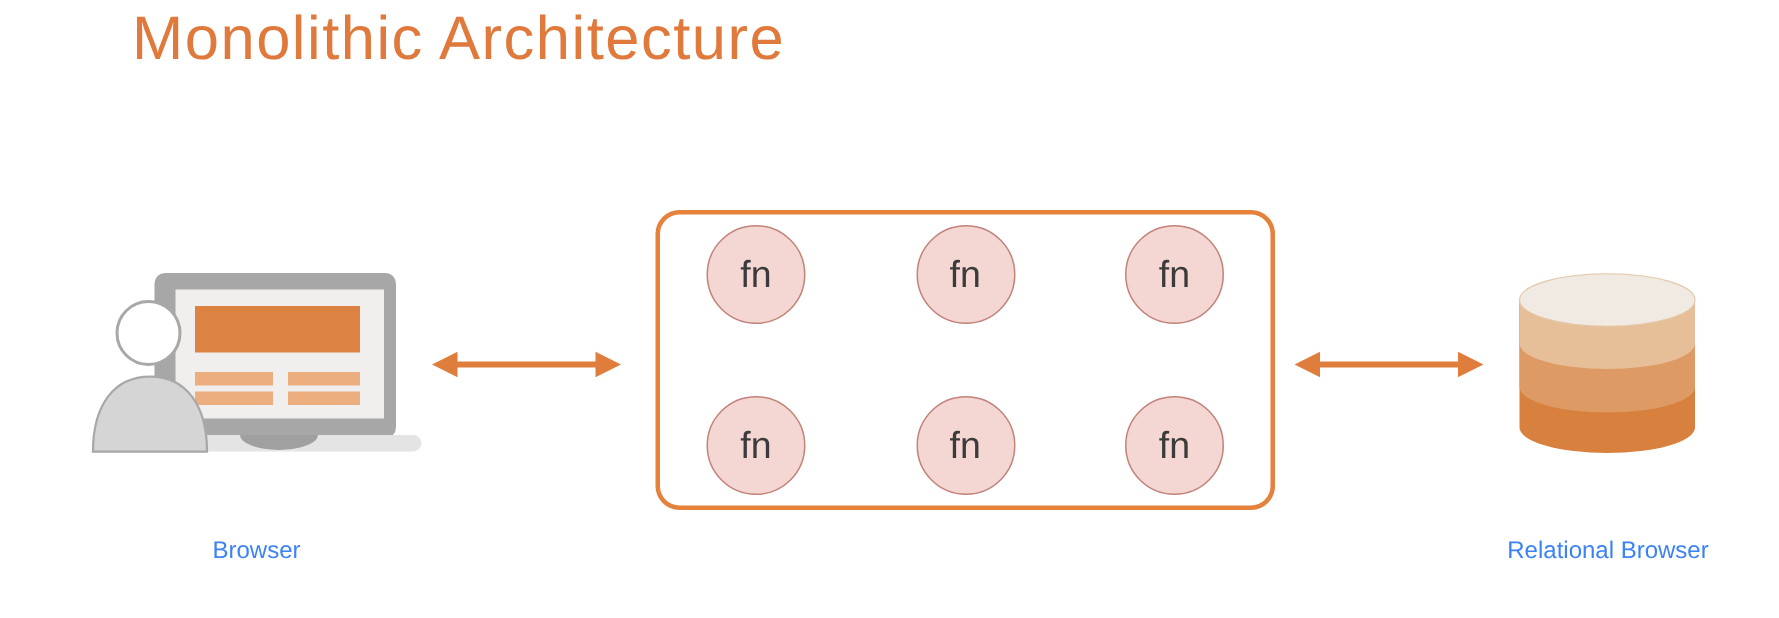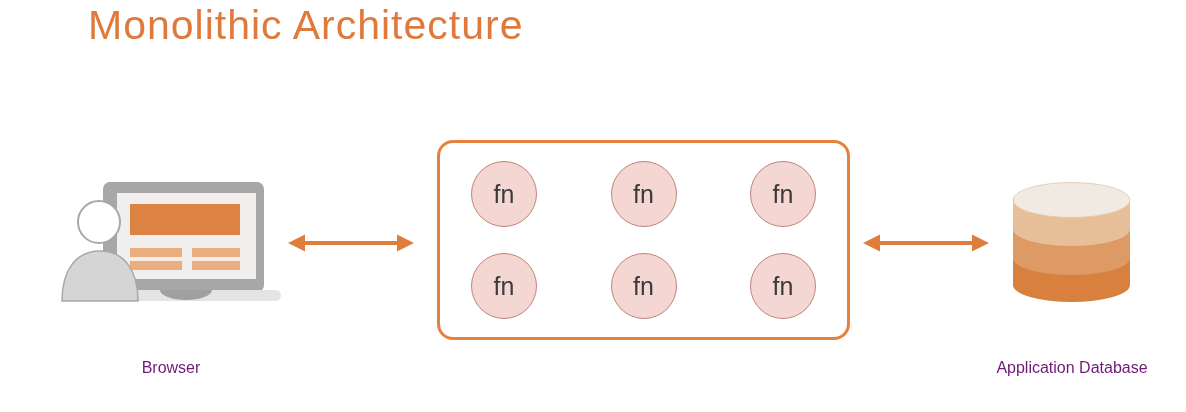--- a/index.html
+++ b/index.html
@@ -14,32 +14,32 @@
     position:absolute;left:88px;top:2px;
     font-size:41px;font-weight:500;letter-spacing:1px;
     color:#E07A3C;white-space:nowrap;
   }
   .icon-svg{position:absolute;display:block;}
   .monolith-box{
     position:absolute;left:437px;top:140px;
     width:413px;height:200px;box-sizing:border-box;
     border:3px solid #E5813A;border-radius:16px;
     display:flex;flex-direction:column;justify-content:space-between;
-    padding:18px 31px;background:#ffffff;
+    padding:7px 31px;background:#ffffff;
   }
   .fn-row{display:flex;justify-content:space-between;}
   .fn-circle{
     width:66px;height:66px;border-radius:50%;
     background:#F4D6D2;border:1.5px solid #C2837B;box-sizing:border-box;
     display:flex;align-items:center;justify-content:center;
     font-size:25px;color:#3B3B3B;
   }
   .node-label{
     position:absolute;top:359px;width:220px;
-    text-align:center;font-size:16px;color:#701a75;white-space:nowrap;
+    text-align:center;font-size:16px;color:#3b82f6;white-space:nowrap;
   }
   .label-browser{left:61px;}
   .label-monolith{left:535px;}
   .label-database{left:962px;}
 </style>
 </head>
 <body>
 
 <div class="canvas">
 
@@ -85,15 +85,15 @@
   </svg>
 
   <svg class="icon-svg" style="left:1005px;top:180px" width="135" height="125" viewBox="1005 180 135 125" aria-hidden="true">
     <path d="M1013,200 V285 A58.5,17 0 0 0 1130,285 V200 Z" fill="#D8813F"></path>
     <path d="M1013,200 V258 A58.5,17 0 0 0 1130,258 V200 Z" fill="#DE9A64"></path>
     <path d="M1013,200 V229 A58.5,17 0 0 0 1130,229 V200 Z" fill="#E6BE98"></path>
     <ellipse cx="1071.5" cy="200" rx="58.5" ry="17.5" fill="#F0EAE2" stroke="#E3C7A6" stroke-width="0.8"></ellipse>
   </svg>
 
   <div class="node-label label-browser">Browser</div>
-  <div class="node-label label-database">Application Database</div>
+  <div class="node-label label-database">Relational Browser</div>
 
 </div>
 
 </body></html>

